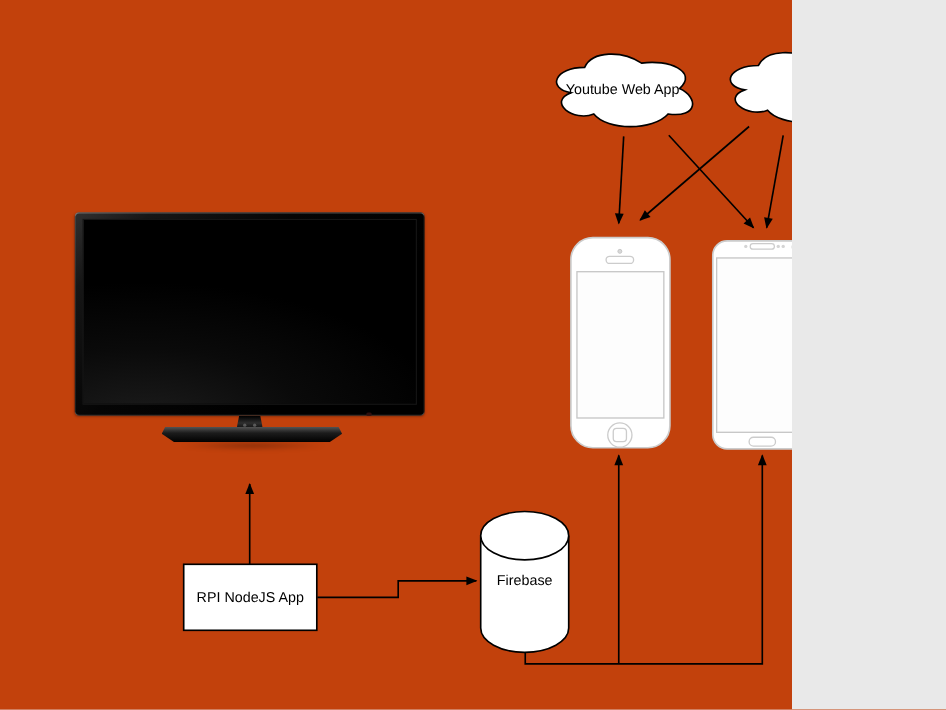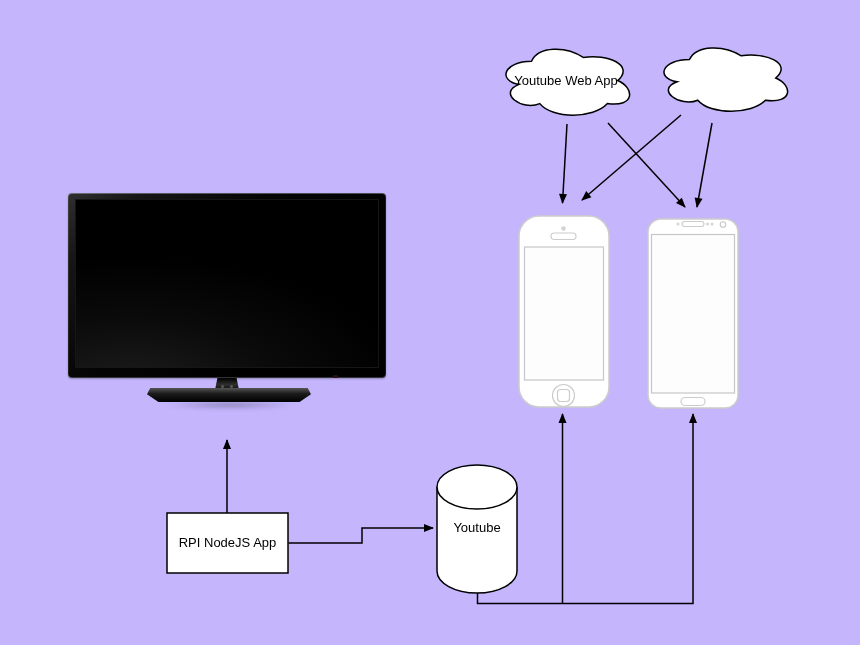--- a/index.html
+++ b/index.html
@@ -2,22 +2,22 @@
 <html><head>
 <meta charset="utf-8">
 <style>
   html,body{margin:0;padding:0;}
   body{
     font-family:"Liberation Sans", sans-serif;
     background:#e9e9e9;
   }
   .stage{
     position:relative;
-    width:860px;height:645px;
-    background:#c4b5fd;
+    width:720px;height:645px;
+    background:#c2410c;
     overflow:hidden;
     margin:0;
   }
   svg.layer{position:absolute;left:0;top:0;}
   .lbl{
     position:absolute;
     display:flex;align-items:center;justify-content:center;
     font-size:13px;color:#000;text-align:center;
     line-height:1.2;
     pointer-events:none;
@@ -132,15 +132,15 @@
       <rect x="681" y="397.5" width="24" height="8" rx="4" fill="#ffffff" stroke="#cccccc" stroke-width="1.2"></rect>
     </g>
   </svg>
 
   <div class="lbl" style="left:497px;top:42px;width:138px;height:77px;">Youtube Web App</div>
 
 
 
   <div class="lbl" style="left:167px;top:513px;width:121px;height:60px;border-radius:23px;">RPI NodeJS App</div>
 
-  <div class="lbl" style="left:437px;top:465px;width:80px;height:126px;">Youtube</div>
+  <div class="lbl" style="left:437px;top:465px;width:80px;height:126px;">Firebase</div>
 
 </div>
 
 </body></html>

